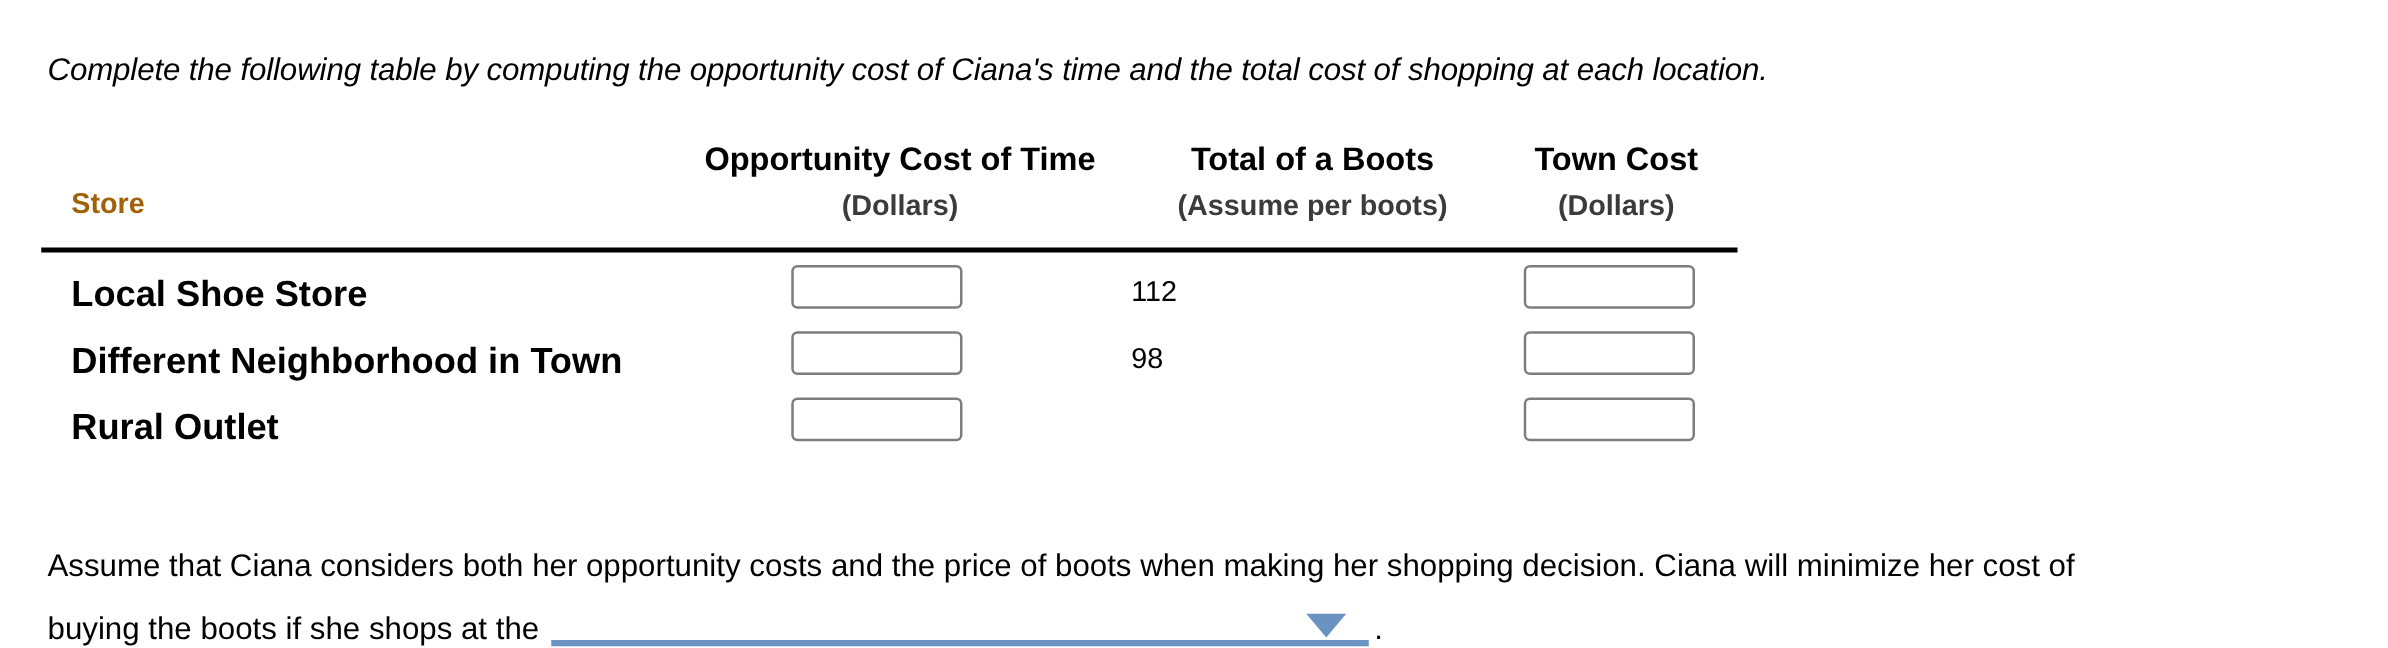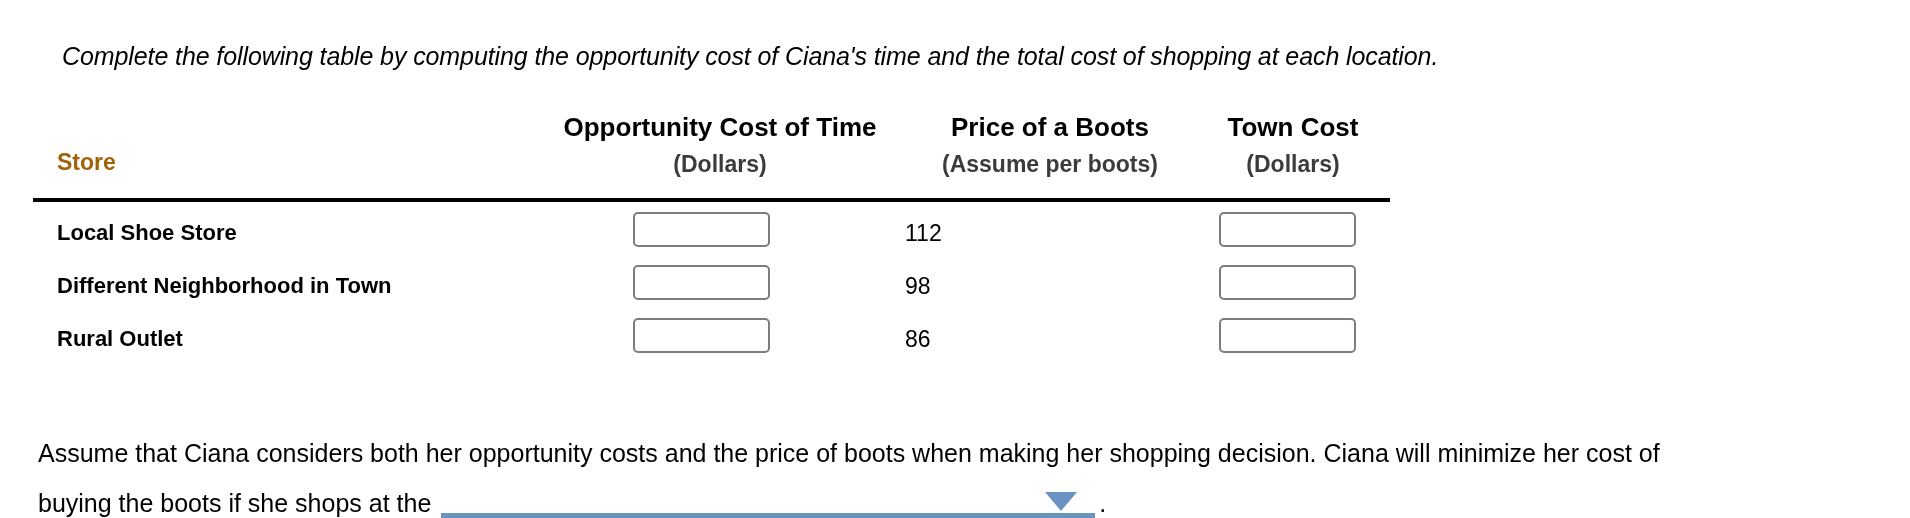--- a/index.html
+++ b/index.html
@@ -26,21 +26,20 @@
   .intro {
     position: absolute;
     left: 38px;
     top: 42px;
     font-size: 25px;
     font-style: italic;
     font-weight: 400;
     color: #000;
     letter-spacing: -0.1px;
     white-space: nowrap;
-    margin-left: 24px;
   }
 
   
   .table-wrap {
     position: absolute;
     left: 33px;
     top: 112px;
     width: 1360px;
   }
 
@@ -101,21 +100,21 @@
 
   .trow {
     position: relative;
     height: 53px;
   }
 
   .row-label {
     position: absolute;
     left: 24px;
     top: 12px;
-    font-size: 22px;
+    font-size: 29px;
     font-weight: bold;
     color: #000;
     white-space: nowrap;
   }
 
   .cell-input {
     position: absolute;
     left: 600px;
     top: 4px;
     width: 137px;
@@ -205,21 +204,21 @@
     <div class="thead">
 
       <div class="th-store">Store</div>
 
       <div class="th-group col-opp">
         <div class="th-title">Opportunity Cost of Time</div>
         <div class="th-sub">(Dollars)</div>
       </div>
 
       <div class="th-group col-price">
-        <div class="th-title">Price of a Boots</div>
+        <div class="th-title">Total of a Boots</div>
         <div class="th-sub">(Assume per boots)</div>
       </div>
 
       <div class="th-group col-total">
         <div class="th-title">Town Cost</div>
         <div class="th-sub">(Dollars)</div>
       </div>
 
       <div class="hrule"></div>
     </div>
@@ -236,21 +235,20 @@
       <div class="trow">
         <div class="row-label">Different Neighborhood in Town</div>
         <input class="cell-input" type="text" value="" style="">
         <div class="cell-price">98</div>
         <input class="cell-input total" type="text" value="" style="">
       </div>
 
       <div class="trow">
         <div class="row-label">Rural Outlet</div>
         <input class="cell-input" type="text" value="" style="">
-        <div class="cell-price">86</div>
         <input class="cell-input total" type="text" value="" style="">
       </div>
 
     </div>
   </div>
 
   <div class="closing">
     <span>Assume that Ciana considers both her opportunity costs and the price of boots when making her shopping decision. Ciana will minimize her cost of</span>
     <span class="line2">
       <span>buying the boots if she shops at the</span><span class="dropdown">

